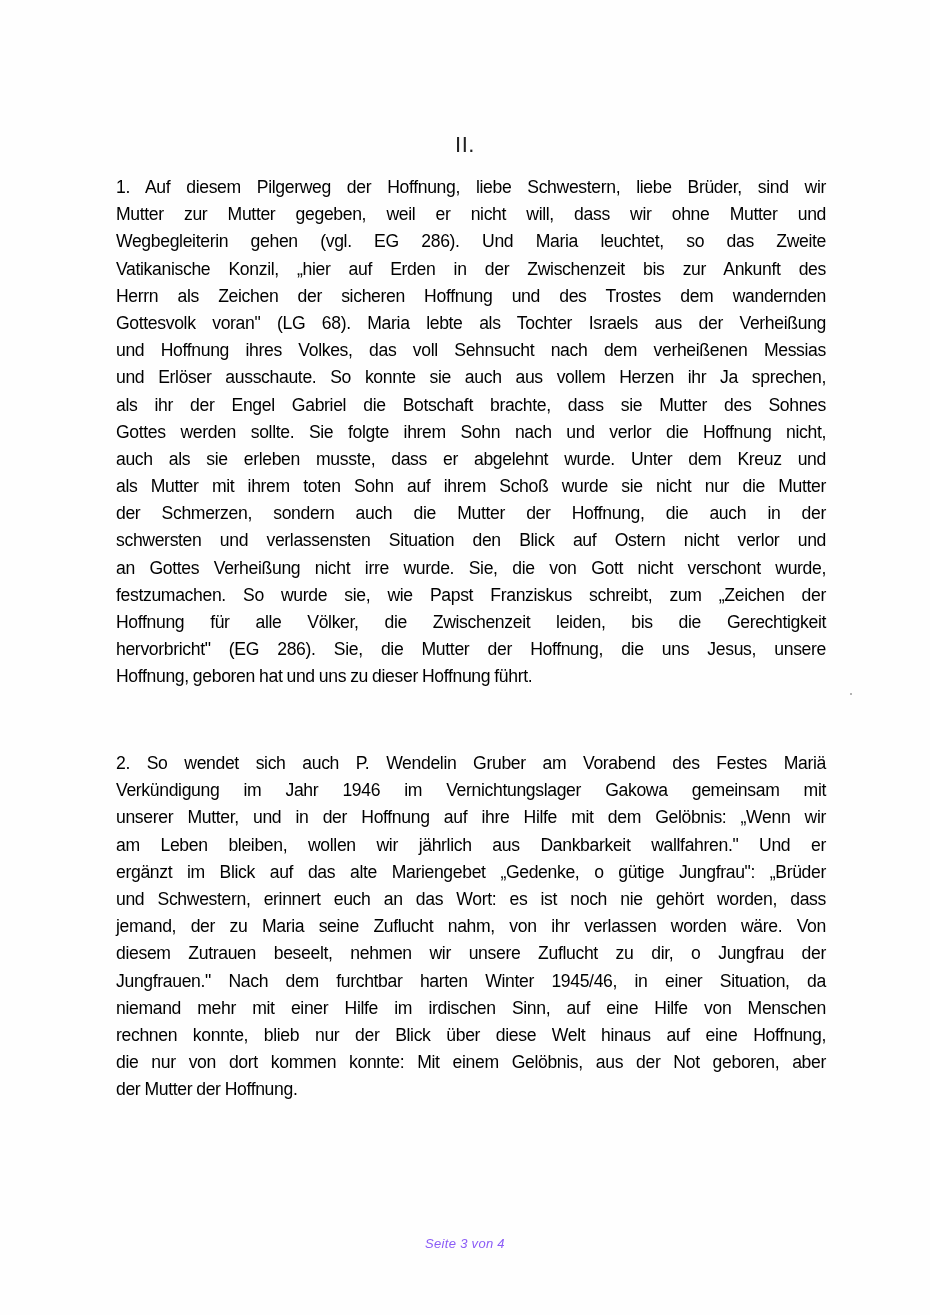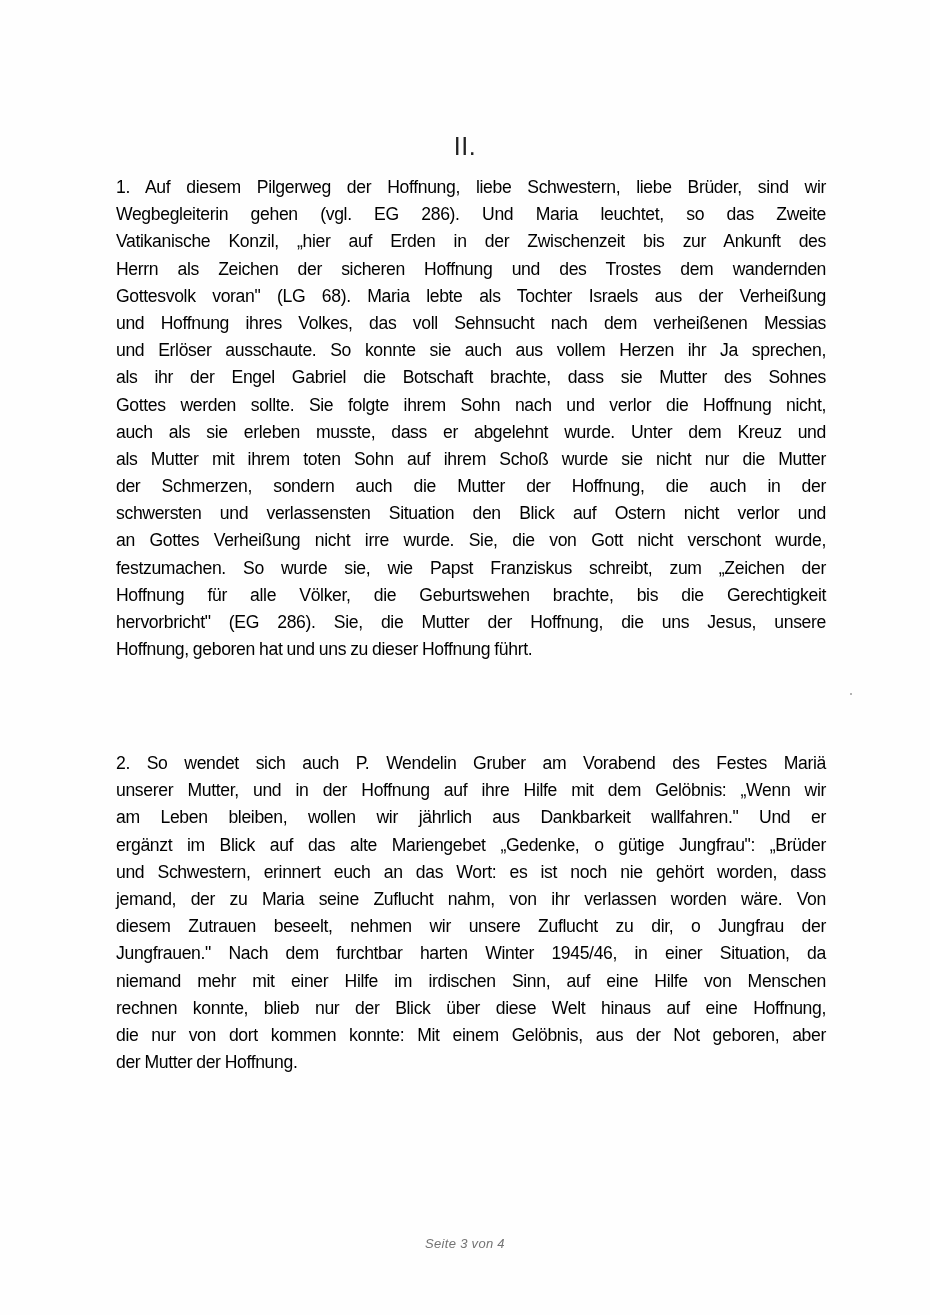--- a/index.html
+++ b/index.html
@@ -1,59 +1,61 @@
 <!DOCTYPE html>
 <html><head>
 <meta charset="utf-8">
 <style>
   html, body { margin: 0; padding: 0; background: #ffffff; }
   body { width: 930px; height: 1315px; position: relative; overflow: hidden;
          font-family: "Liberation Sans", sans-serif; color: #1f1f1f; }
   .page { position: absolute; left: 0; top: 0; width: 930px; height: 1315px; background: #fefefe; }
   .heading { position: absolute; top: 132px; left: 0; width: 930px; text-align: center;
-             font-size: 25px; color: #222; letter-spacing: 0.5px; }
+             font-size: 22px; color: #222; letter-spacing: 0.5px; }
   .para { position: absolute; left: 116px; width: 710px; }
   .para .line { display: block; height: 27.2px; line-height: 27.2px; font-size: 17.6px;
                 text-align: justify; text-align-last: justify; white-space: nowrap;
                 letter-spacing: -0.35px; word-spacing: -0.5px; color: #000000; }
   .para .line.last { text-align-last: left; }
   #para1 { top: 174px; }
   #para2 { top: 750px; }
   .footer { position: absolute; top: 1236px; left: 0; width: 930px; text-align: center;
-            font-size: 13px; font-style: italic; color: #737373; letter-spacing: 0.3px; }
+            font-size: 13px; font-style: italic; color: #8b5cf6; letter-spacing: 0.3px; }
   .speck { position: absolute; left: 850px; top: 693px; width: 2px; height: 2px; background: #9a9a9a; border-radius: 1px; }
 </style>
 </head>
 <body>
 
 <div class="page">
   <div class="heading">II.</div>
 
   <div class="para" id="para1">
       <span class="line">1. Auf diesem Pilgerweg der Hoffnung, liebe Schwestern, liebe Brüder, sind wir</span>
+      <span class="line">Mutter zur Mutter gegeben, weil er nicht will, dass wir ohne Mutter und</span>
       <span class="line">Wegbegleiterin gehen (vgl. EG 286). Und Maria leuchtet, so das Zweite</span>
       <span class="line">Vatikanische Konzil, „hier auf Erden in der Zwischenzeit bis zur Ankunft des</span>
       <span class="line">Herrn als Zeichen der sicheren Hoffnung und des Trostes dem wandernden</span>
       <span class="line">Gottesvolk voran" (LG 68). Maria lebte als Tochter Israels aus der Verheißung</span>
       <span class="line">und Hoffnung ihres Volkes, das voll Sehnsucht nach dem verheißenen Messias</span>
       <span class="line">und Erlöser ausschaute. So konnte sie auch aus vollem Herzen ihr Ja sprechen,</span>
       <span class="line">als ihr der Engel Gabriel die Botschaft brachte, dass sie Mutter des Sohnes</span>
       <span class="line">Gottes werden sollte. Sie folgte ihrem Sohn nach und verlor die Hoffnung nicht,</span>
       <span class="line">auch als sie erleben musste, dass er abgelehnt wurde. Unter dem Kreuz und</span>
       <span class="line">als Mutter mit ihrem toten Sohn auf ihrem Schoß wurde sie nicht nur die Mutter</span>
       <span class="line">der Schmerzen, sondern auch die Mutter der Hoffnung, die auch in der</span>
       <span class="line">schwersten und verlassensten Situation den Blick auf Ostern nicht verlor und</span>
       <span class="line">an Gottes Verheißung nicht irre wurde. Sie, die von Gott nicht verschont wurde,</span>
       <span class="line">festzumachen. So wurde sie, wie Papst Franziskus schreibt, zum „Zeichen der</span>
-      <span class="line">Hoffnung für alle Völker, die Geburtswehen brachte, bis die Gerechtigkeit</span>
+      <span class="line">Hoffnung für alle Völker, die Zwischenzeit leiden, bis die Gerechtigkeit</span>
       <span class="line">hervorbricht" (EG 286). Sie, die Mutter der Hoffnung, die uns Jesus, unsere</span>
       <span class="line last">Hoffnung, geboren hat und uns zu dieser Hoffnung führt.</span>
     </div>
   <div class="para" id="para2">
       <span class="line">2. So wendet sich auch P. Wendelin Gruber am Vorabend des Festes Mariä</span>
+      <span class="line">Verkündigung im Jahr 1946 im Vernichtungslager Gakowa gemeinsam mit</span>
       <span class="line">unserer Mutter, und in der Hoffnung auf ihre Hilfe mit dem Gelöbnis: „Wenn wir</span>
       <span class="line">am Leben bleiben, wollen wir jährlich aus Dankbarkeit wallfahren." Und er</span>
       <span class="line">ergänzt im Blick auf das alte Mariengebet „Gedenke, o gütige Jungfrau": „Brüder</span>
       <span class="line">und Schwestern, erinnert euch an das Wort: es ist noch nie gehört worden, dass</span>
       <span class="line">jemand, der zu Maria seine Zuflucht nahm, von ihr verlassen worden wäre. Von</span>
       <span class="line">diesem Zutrauen beseelt, nehmen wir unsere Zuflucht zu dir, o Jungfrau der</span>
       <span class="line">Jungfrauen." Nach dem furchtbar harten Winter 1945/46, in einer Situation, da</span>
       <span class="line">niemand mehr mit einer Hilfe im irdischen Sinn, auf eine Hilfe von Menschen</span>
       <span class="line">rechnen konnte, blieb nur der Blick über diese Welt hinaus auf eine Hoffnung,</span>
       <span class="line">die nur von dort kommen konnte: Mit einem Gelöbnis, aus der Not geboren, aber</span>

